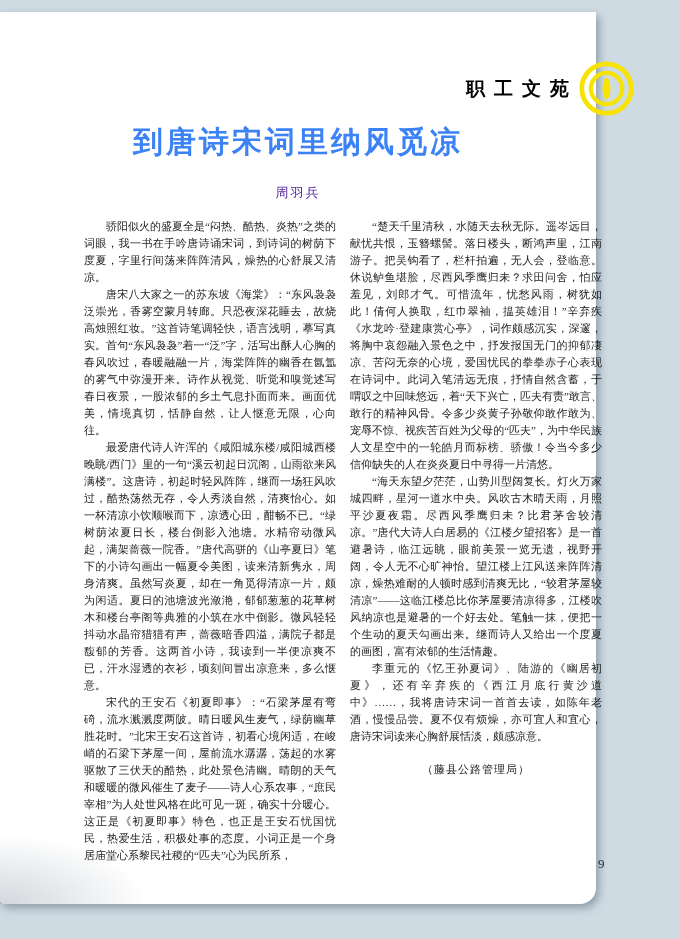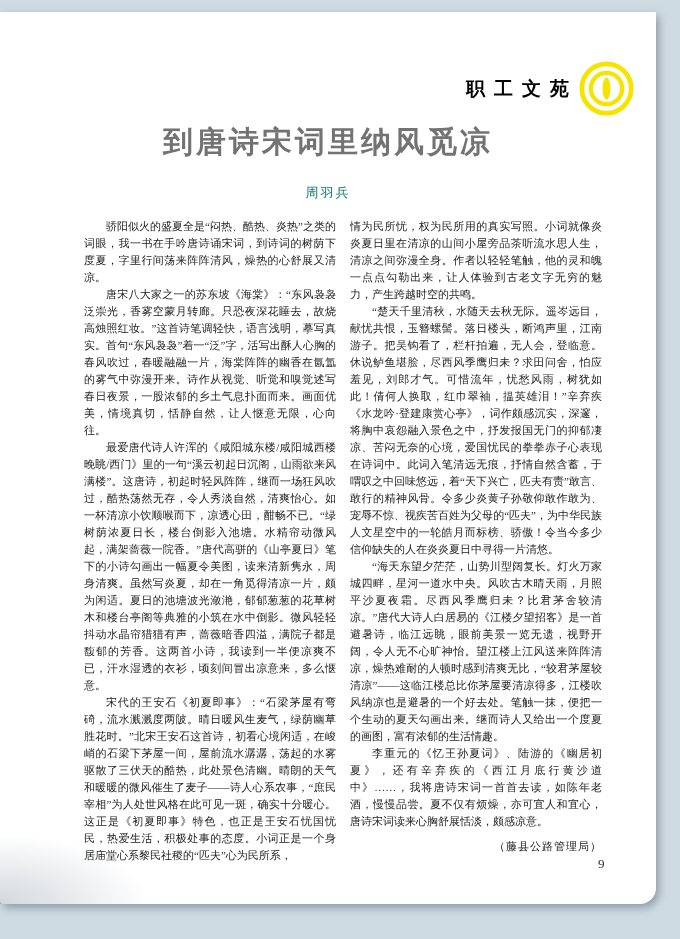--- a/index.html
+++ b/index.html
@@ -6,24 +6,25 @@
   body {
     width: 680px; height: 939px;
     background: var(--background, #cfdbe3);
     position: relative;
     overflow: hidden;
     font-family: "Liberation Serif", "DejaVu Serif", serif;
   }
   .page {
     position: absolute;
     left: 0; top: 12px;
-    width: 656px; height: 892px;
+    width: 552px; height: 892px;
     background: var(--page, #ffffff);
     border-radius: 0 0 16px 4px;
     box-shadow: 3px 4px 9px rgba(88,106,122,0.55);
+    padding-left: 44px;
   }
   .page::after {
     content: '';
     position: absolute; left: 0; bottom: 0;
     width: 150px; height: 70px;
     background: radial-gradient(ellipse at 0% 100%, rgba(110,125,140,0.30), transparent 70%);
     pointer-events: none;
   }
   .header {
     position: absolute; top: 48px; left: 466px;
@@ -40,46 +41,46 @@
   .logo .ring { fill: none; stroke: var(--logo_yellow, #f6e800); }
   .logo .bar  { fill: var(--logo_yellow, #f6e800); }
   .title {
     position: absolute; top: 110px; left: 0;
     width: 100%;
     margin: 0;
     text-align: center;
     font-size: 30px;
     font-weight: bold;
     letter-spacing: 3px;
-    color: #737373;
+    color: #3b82f6;
     font-family: Liberation Mono, monospace;
   }
   .author {
     position: absolute; top: 172px; left: 0;
     width: 100%;
     text-align: center;
     font-size: 13px;
     letter-spacing: 2px;
-    color: #0f766e;
+    color: #4c1d95;
   }
   .body-cols {
     position: absolute; top: 206px; left: 84px;
     width: 518px;
     display: flex; gap: 14px;
   }
   .col {
     flex: 1;
     font-size: 11px;
     line-height: 17px;
     text-align: justify;
     color: var(--ink, #1b1b1b);
   }
   .col p { margin: 0; text-indent: 2em; }
   .col p.continuation { text-indent: 0; }
-  .col p.attribution { text-indent: 0; text-align: right; margin-top: 8px; letter-spacing: 1px; }
+  .col p.attribution { text-indent: 0; text-align: center; margin-top: 16px; letter-spacing: 1px; }
   .pagenum {
     position: absolute; left: 598px; top: 844px;
     font-size: 13px;
     color: #2a2a2a;
   }
 </style>
 </head>
 <body>
 
 <div class="page">
@@ -98,21 +99,20 @@
   <div class="author">周羽兵</div>
 
   <div class="body-cols">
     <div class="col">
       <p>骄阳似火的盛夏全是“闷热、酷热、炎热”之类的词眼，我一书在手吟唐诗诵宋词，到诗词的树荫下度夏，字里行间荡来阵阵清风，燥热的心舒展又清凉。</p>
       <p>唐宋八大家之一的苏东坡《海棠》：“东风袅袅泛崇光，香雾空蒙月转廊。只恐夜深花睡去，故烧高烛照红妆。”这首诗笔调轻快，语言浅明，摹写真实。首句“东风袅袅”着一“泛”字，活写出酥人心胸的春风吹过，春暖融融一片，海棠阵阵的幽香在氤氲的雾气中弥漫开来。诗作从视觉、听觉和嗅觉述写春日夜景，一股浓郁的乡土气息扑面而来。画面优美，情境真切，恬静自然，让人惬意无限，心向往。</p>
       <p>最爱唐代诗人许浑的《咸阳城东楼/咸阳城西楼晚眺/西门》里的一句“溪云初起日沉阁，山雨欲来风满楼”。这唐诗，初起时轻风阵阵，继而一场狂风吹过，酷热荡然无存，令人秀淡自然，清爽怡心。如一杯清凉小饮顺喉而下，凉透心田，酣畅不已。“绿树荫浓夏日长，楼台倒影入池塘。水精帘动微风起，满架蔷薇一院香。”唐代高骈的《山亭夏日》笔下的小诗勾画出一幅夏令美图，读来清新隽永，周身清爽。虽然写炎夏，却在一角觅得清凉一片，颇为闲适。夏日的池塘波光潋滟，郁郁葱葱的花草树木和楼台亭阁等典雅的小筑在水中倒影。微风轻轻抖动水晶帘猎猎有声，蔷薇暗香四溢，满院子都是馥郁的芳香。这两首小诗，我读到一半便凉爽不已，汗水湿透的衣衫，顷刻间冒出凉意来，多么惬意。</p>
       <p>宋代的王安石《初夏即事》：“石梁茅屋有弯碕，流水溅溅度两陂。晴日暖风生麦气，绿荫幽草胜花时。”北宋王安石这首诗，初看心境闲适，在峻峭的石梁下茅屋一间，屋前流水潺潺，荡起的水雾驱散了三伏天的酷热，此处景色清幽。晴朗的天气和暖暖的微风催生了麦子——诗人心系农事，“庶民宰相”为人处世风格在此可见一斑，确实十分暖心。这正是《初夏即事》特色，也正是王安石忧国忧民，热爱生活，积极处事的态度。小词正是一个身居庙堂心系黎民社稷的“匹夫”心为民所系，</p>
     </div>
     <div class="col">
-      <p class="continuation">情为民所忧，权为民所用的真实写照。小词就像炎炎夏日里在清凉的山间小屋旁品茶听流水思人生，清凉之间弥漫全身。作者以轻轻笔触，他的灵和魄一点点勾勒出来，让人体验到古老文字无穷的魅力，产生跨越时空的共鸣。</p>
       <p>“楚天千里清秋，水随天去秋无际。遥岑远目，献忧共恨，玉簪螺髻。落日楼头，断鸿声里，江南游子。把吴钩看了，栏杆拍遍，无人会，登临意。休说鲈鱼堪脍，尽西风季鹰归未？求田问舍，怕应羞见，刘郎才气。可惜流年，忧愁风雨，树犹如此！倩何人换取，红巾翠袖，揾英雄泪！”辛弃疾《水龙吟·登建康赏心亭》，词作颇感沉实，深邃，将胸中哀怨融入景色之中，抒发报国无门的抑郁凄凉、苦闷无奈的心境，爱国忧民的拳拳赤子心表现在诗词中。此词入笔清远无痕，抒情自然含蓄，于喟叹之中回味悠远，着“天下兴亡，匹夫有责”敢言、敢行的精神风骨。令多少炎黄子孙敬仰敢作敢为、宠辱不惊、视疾苦百姓为父母的“匹夫”，为中华民族人文星空中的一轮皓月而标榜、骄傲！令当今多少信仰缺失的人在炎炎夏日中寻得一片清悠。</p>
       <p>“海天东望夕茫茫，山势川型阔复长。灯火万家城四畔，星河一道水中央。风吹古木晴天雨，月照平沙夏夜霜。尽西风季鹰归未？比君茅舍较清凉。”唐代大诗人白居易的《江楼夕望招客》是一首避暑诗，临江远眺，眼前美景一览无遗，视野开阔，令人无不心旷神怡。望江楼上江风送来阵阵清凉，燥热难耐的人顿时感到清爽无比，“较君茅屋较清凉”——这临江楼总比你茅屋要清凉得多，江楼吹风纳凉也是避暑的一个好去处。笔触一抹，便把一个生动的夏天勾画出来。继而诗人又给出一个度夏的画图，富有浓郁的生活情趣。</p>
       <p>李重元的《忆王孙夏词》、陆游的《幽居初夏》，还有辛弃疾的《西江月底行黄沙道中》……，我将唐诗宋词一首首去读，如陈年老酒，慢慢品尝。夏不仅有烦燥，亦可宜人和宜心，唐诗宋词读来心胸舒展恬淡，颇感凉意。</p>
       <p class="attribution">（藤县公路管理局）</p>
     </div>
   </div>
 
   <div class="pagenum">9</div>
 
 </div>

